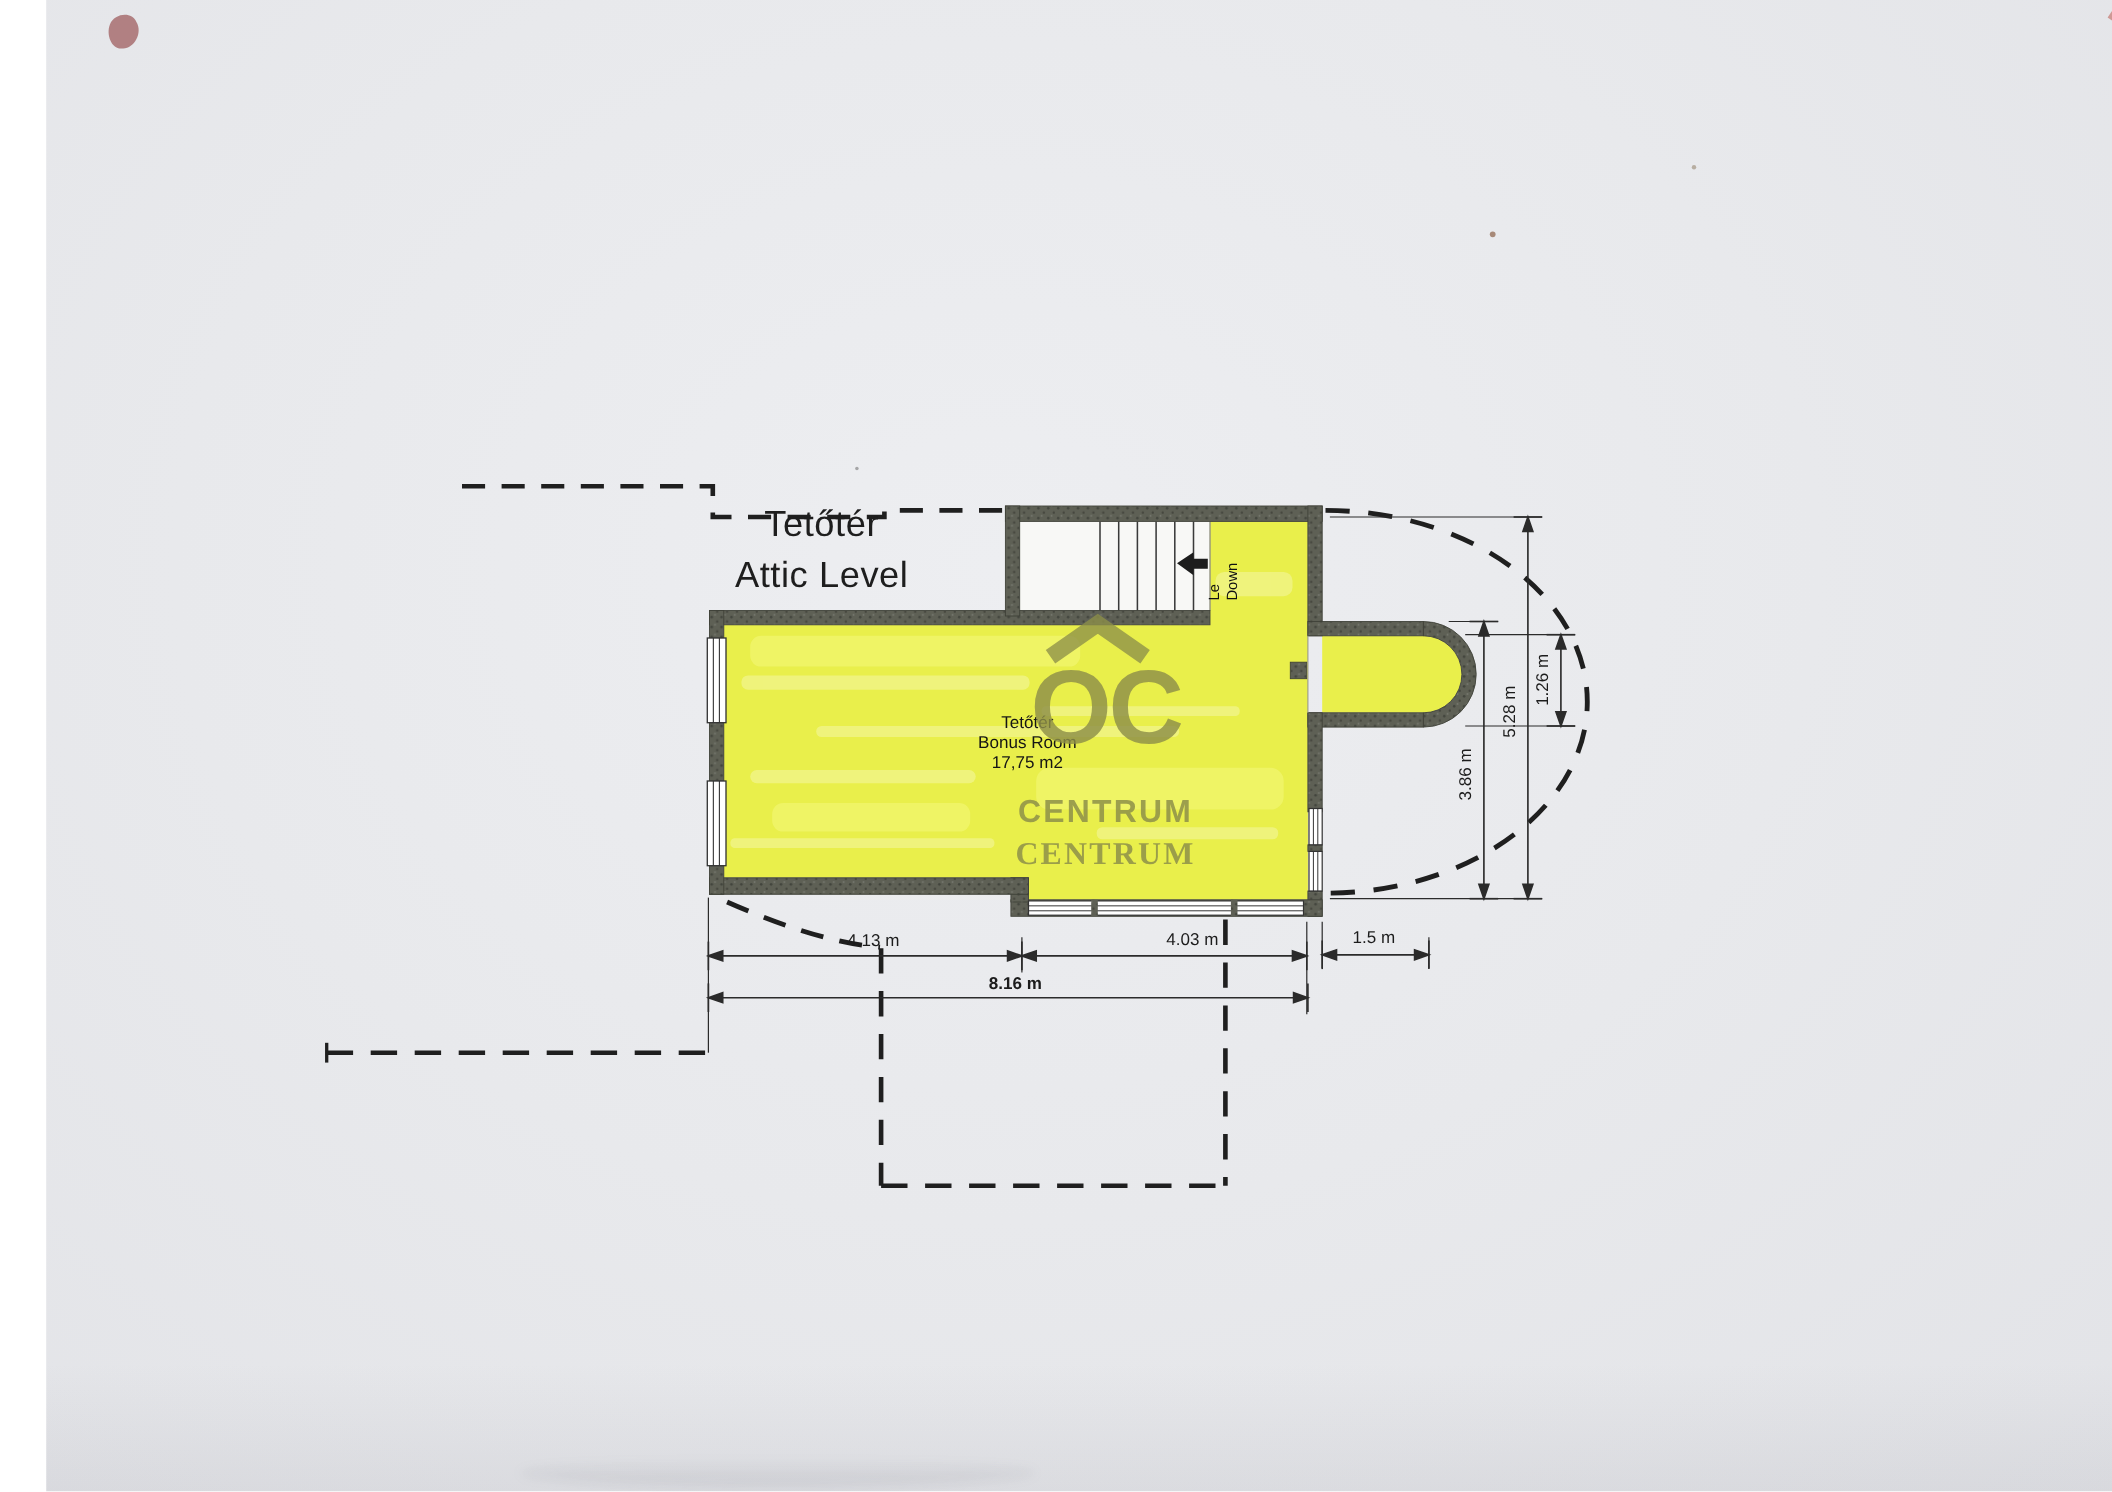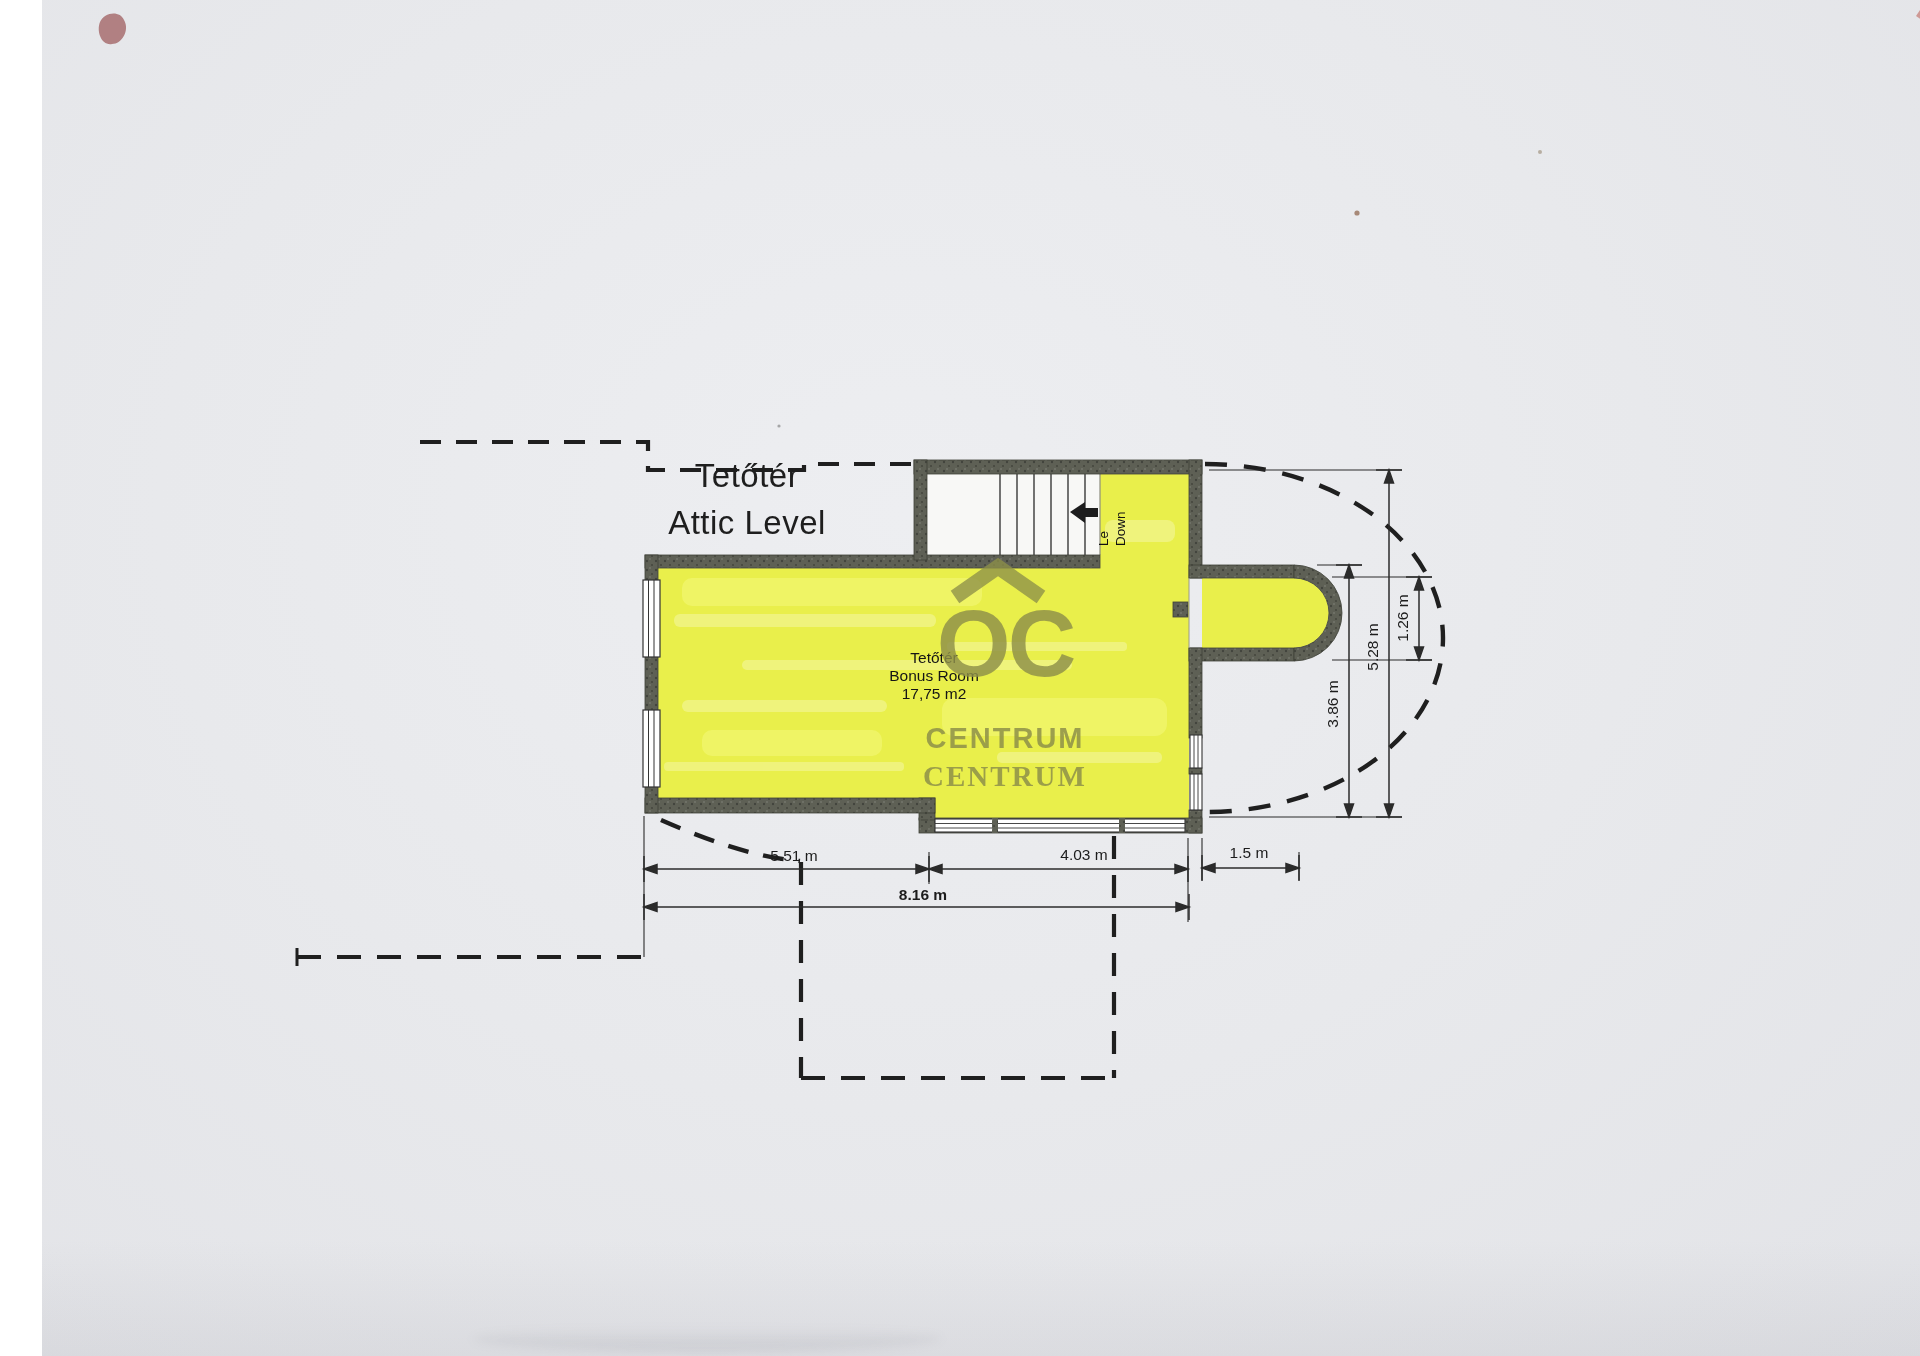--- a/index.html
+++ b/index.html
@@ -209,21 +209,21 @@
     <div>Tetőtér</div>
     <div>Bonus Room</div>
     <div>17,75 m2</div>
   </div>
 
   <div class="txt ledown" style="left:1039px;top:496px;">
     <div>Le</div>
     <div>Down</div>
   </div>
 
-  <div class="txt dim" style="left:702px;top:847px;">5.51 m</div>
+  <div class="txt dim" style="left:702px;top:847px;">4.13 m</div>
   <div class="txt dim" style="left:992px;top:846px;">4.03 m</div>
   <div class="txt dim" style="left:1157px;top:844px;">1.5 m</div>
   <div class="txt dim" style="left:831px;top:886px;font-weight:bold;">8.16 m</div>
   <div class="txt dim rot" style="left:1241px;top:695px;">3.86 m</div>
   <div class="txt dim rot" style="left:1281px;top:638px;">5.28 m</div>
   <div class="txt dim rot" style="left:1311px;top:609px;">1.26 m</div>
 
   <div class="txt wm wm-oc">OC</div>
   <div class="txt wm wm-l1">CENTRUM</div>
   <div class="txt wm wm-l2">CENTRUM</div>

